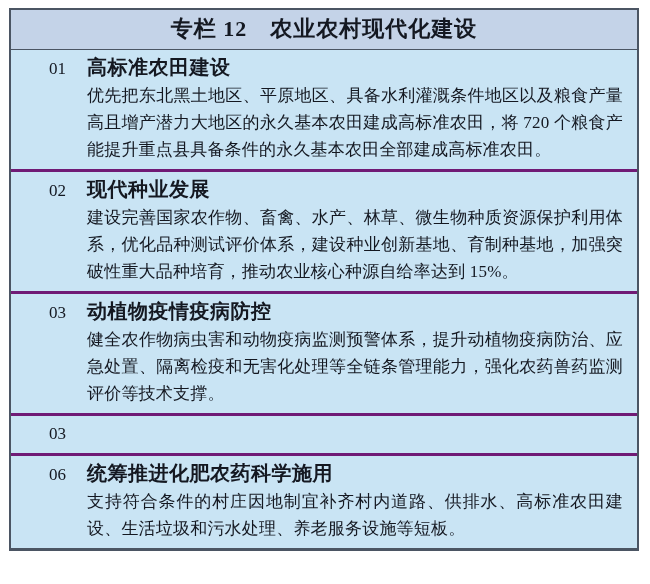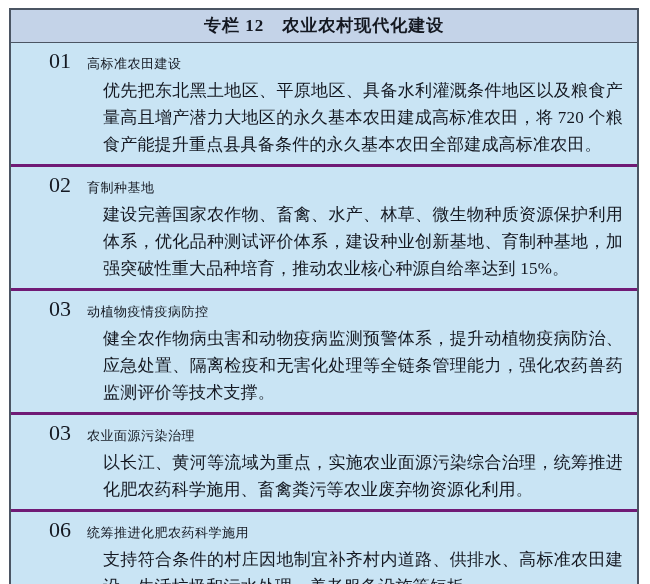--- a/index.html
+++ b/index.html
@@ -24,51 +24,51 @@
     border-bottom-width: 3px;
     box-sizing: border-box;
   }
   .panel-title-bar {
     background: #c4d3e8;
     border-bottom: 1px solid #4b5563;
     text-align: center;
     padding: 4px 10px 5px 10px;
   }
   .panel-title-bar .title-text {
-    font-size: 17px;
+    font-size: 22px;
     font-weight: bold;
     color: #141821;
     letter-spacing: 1px;
     font-family: Liberation Serif, serif;
   }
   .section {
     background: #c9e4f4;
     padding: 4px 14px 6px 38px;
     color: #141821;
   }
   .section + .section {
     border-top: 3px solid #701a75;
   }
   .section-head {
     display: flex;
     align-items: baseline;
     line-height: 27px;
   }
   .section-num {
     flex: 0 0 38px;
-    font-size: 22px;
+    font-size: 17px;
     color: #141821;
   }
   .section-heading {
-    font-size: 13px;
-    font-weight: normal;
+    font-size: 20px;
+    font-weight: bold;
     letter-spacing: 0.5px;
   }
   .section-body {
-    margin-left: 54px;
+    margin-left: 38px;
     font-size: 17px;
     line-height: 27px;
     text-align: justify;
     letter-spacing: 0.2px;
   }
 </style>
 </head>
 <body>
 
 <div class="page">
@@ -82,39 +82,37 @@
       <div class="section-head">
         <span class="section-num">01</span>
         <span class="section-heading">高标准农田建设</span>
       </div>
       <div class="section-body">优先把东北黑土地区、平原地区、具备水利灌溉条件地区以及粮食产量高且增产潜力大地区的永久基本农田建成高标准农田，将 720 个粮食产能提升重点县具备条件的永久基本农田全部建成高标准农田。</div>
     </div>
 
     <div class="section">
       <div class="section-head">
         <span class="section-num">02</span>
-        <span class="section-heading">育制种基地</span>
+        <span class="section-heading">现代种业发展</span>
       </div>
       <div class="section-body">建设完善国家农作物、畜禽、水产、林草、微生物种质资源保护利用体系，优化品种测试评价体系，建设种业创新基地、育制种基地，加强突破性重大品种培育，推动农业核心种源自给率达到 15%。</div>
     </div>
 
     <div class="section">
       <div class="section-head">
         <span class="section-num">03</span>
         <span class="section-heading">动植物疫情疫病防控</span>
       </div>
       <div class="section-body">健全农作物病虫害和动物疫病监测预警体系，提升动植物疫病防治、应急处置、隔离检疫和无害化处理等全链条管理能力，强化农药兽药监测评价等技术支撑。</div>
     </div>
 
     <div class="section">
       <div class="section-head">
         <span class="section-num">03</span>
-        <span class="section-heading">农业面源污染治理</span>
       </div>
-      <div class="section-body">以长江、黄河等流域为重点，实施农业面源污染综合治理，统筹推进化肥农药科学施用、畜禽粪污等农业废弃物资源化利用。</div>
     </div>
 
     <div class="section">
       <div class="section-head">
         <span class="section-num">06</span>
         <span class="section-heading">统筹推进化肥农药科学施用</span>
       </div>
       <div class="section-body">支持符合条件的村庄因地制宜补齐村内道路、供排水、高标准农田建设、生活垃圾和污水处理、养老服务设施等短板。</div>
     </div>
 

